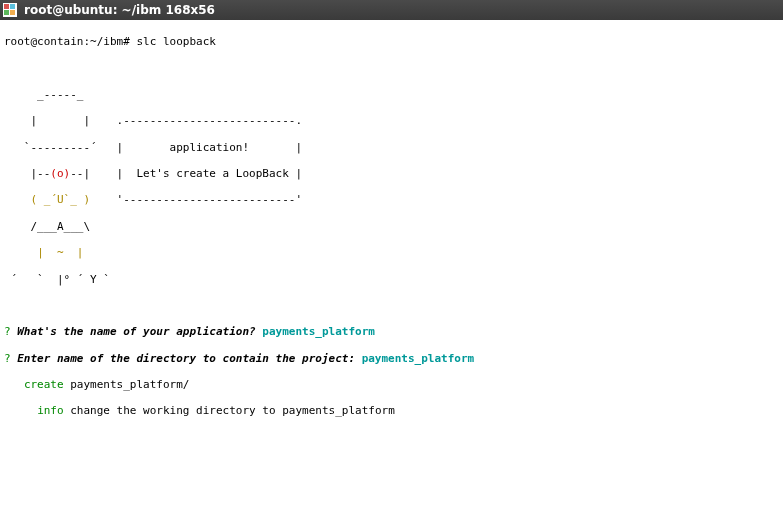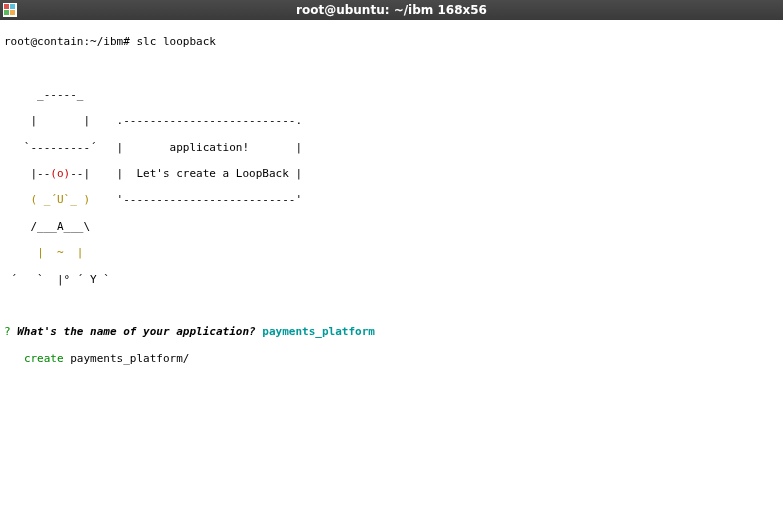--- a/index.html
+++ b/index.html
@@ -25,21 +25,21 @@
     width: 20px;
     height: 20px;
     display: flex;
     align-items: center;
     justify-content: center;
     margin-right: 4px;
   }
   .titlebar .icon svg { display: block; }
   .titlebar .title {
     flex: 1;
-    text-align: center;
+    text-align: left;
     padding-right: 24px;
   }
   .terminal {
     background: #fff;
     color: #000;
     padding: 2px 4px;
     line-height: 1.2;
     white-space: pre;
     font-size: 11px;
   }
@@ -72,21 +72,23 @@
 <div class="line">     _-----_</div>
 <div class="line"><span>    |       |    </span><span>.--------------------------.</span></div>
 <div class="line">   `---------´   |       application!       |</div>
 <div class="line"><span>    |--</span><span class="red">(o)</span><span>--|    |  Let's create a LoopBack |</span></div>
 <div class="line"><span>    </span><span class="yellow">( </span><span class="yellow">_</span><span class="yellow">´U`</span><span class="yellow">_</span><span class="yellow"> )</span><span>    '--------------------------'</span></div>
 <div class="line">    /___A___\</div>
 <div class="line"><span>     </span><span class="yellow">|  ~  |</span></div>
 <div class="line"> ´   `  |° ´ Y `</div>
 <div class="line"> </div>
 <div class="line"><span class="green">?</span><span class="bold"> What's the name of your application? </span><span class="cyan">payments_platform</span></div>
+<div class="line"><span class="green">?</span><span class="bold"> Enter name of the directory to contain the project: </span><span class="cyan">payments_platform</span></div>
 <div class="line">   <span class="green">create</span><span> payments_platform/</span></div>
+<div class="line">     <span class="green">info</span><span> change the working directory to payments_platform</span></div>
 <div class="line"> </div>
 <div class="line"> </div>
 
 
 
 
 
 </div>
 
 </body></html>

